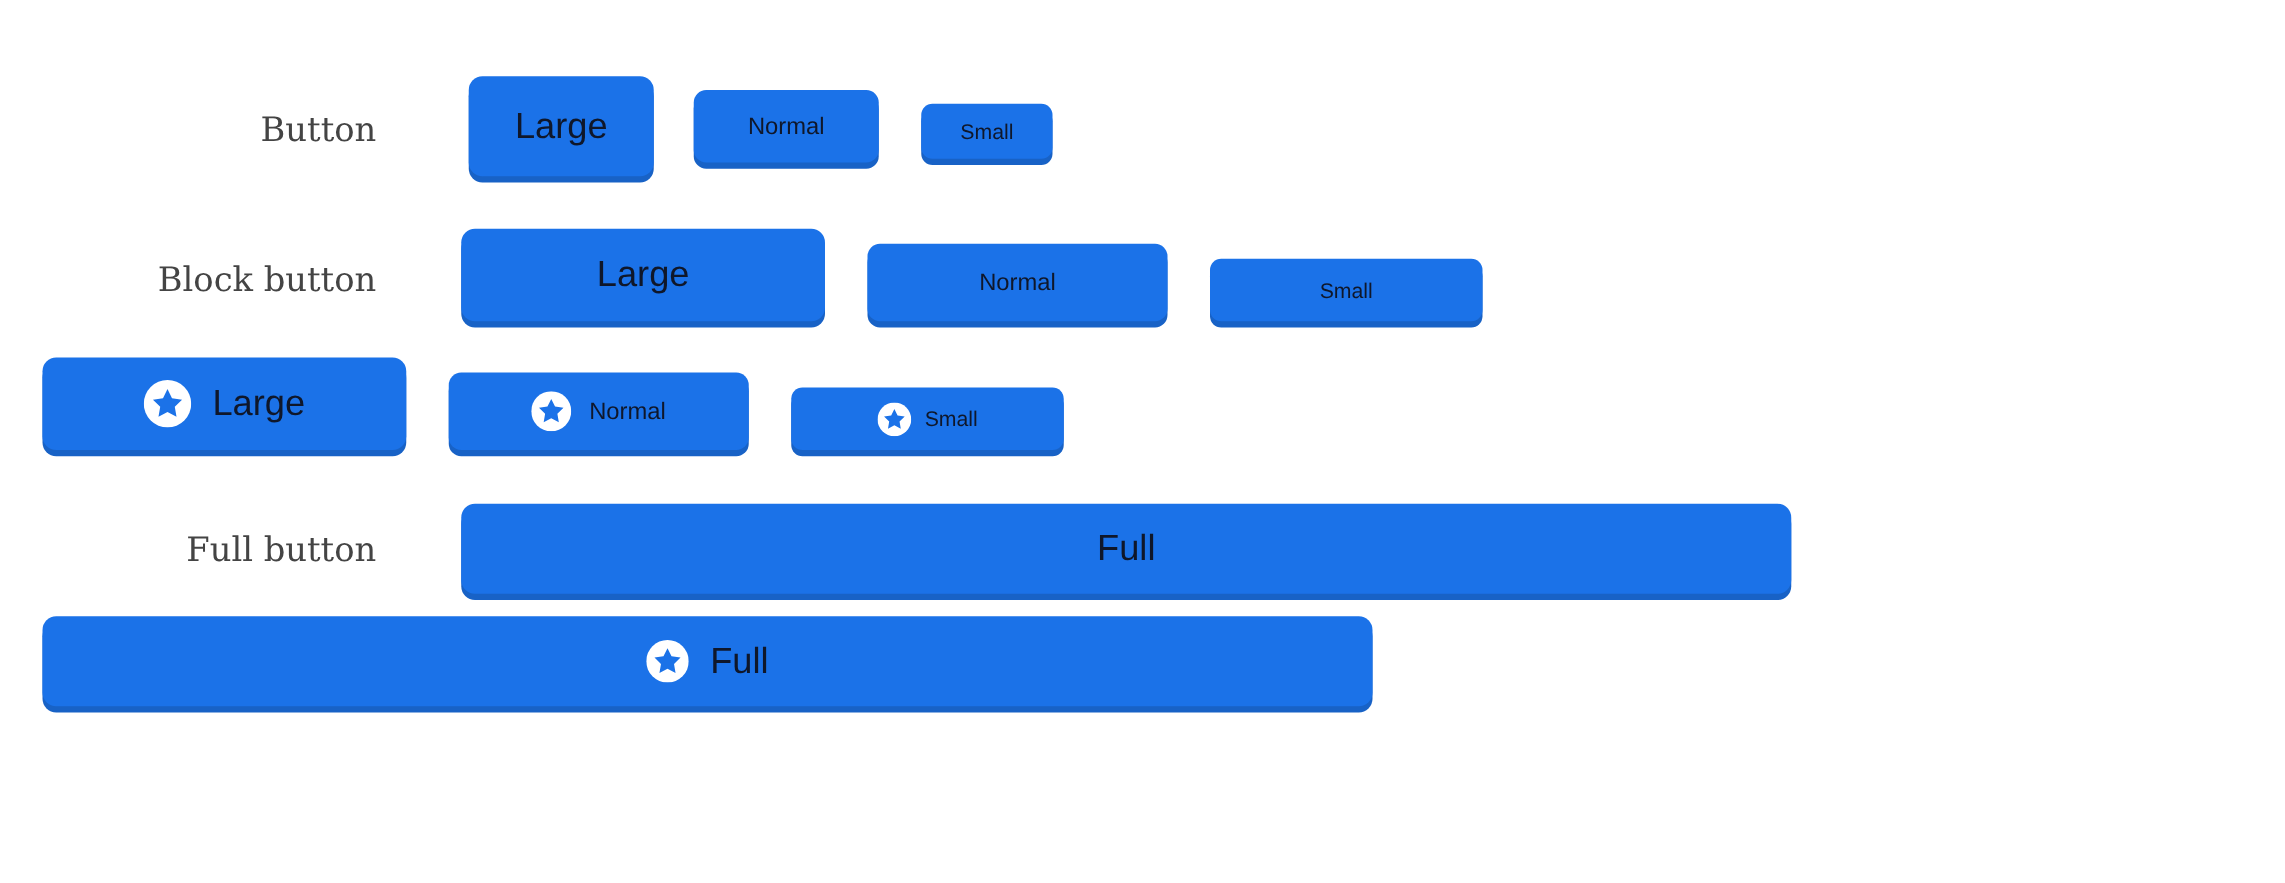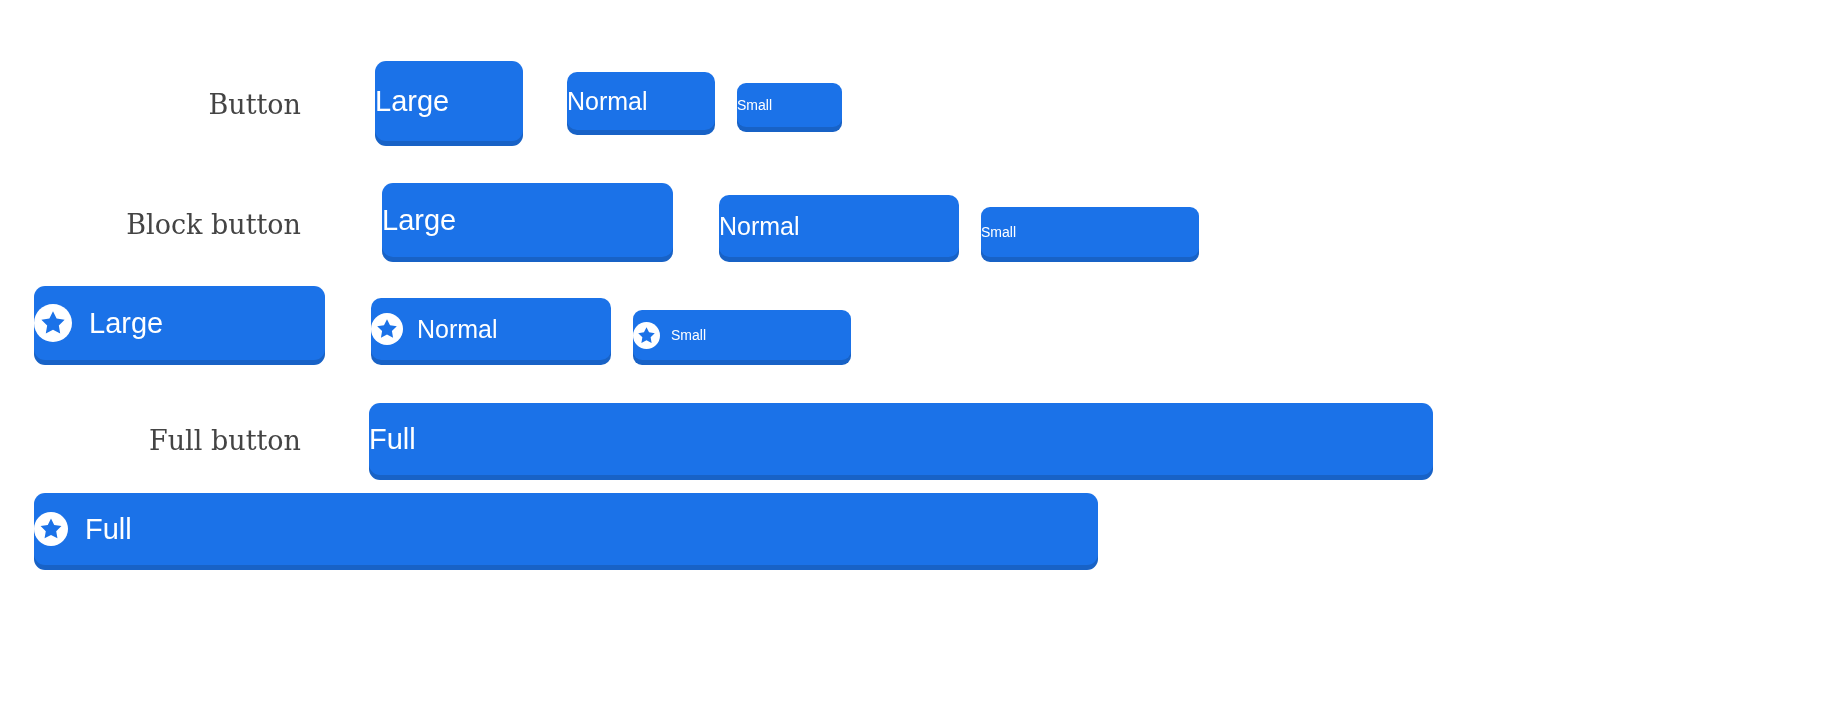--- a/index.html
+++ b/index.html
@@ -45,41 +45,42 @@
   .row-items {
     flex: 1 1 auto;
     position: relative;
     height: 100%;
   }
 
   
   .btn {
     position: absolute;
     background: #1b72e8;
-    color: #ffffff;
+    color: #0f172a;
     border: none;
     box-sizing: border-box;
     display: flex;
     align-items: center;
+    justify-content: center;
     font-family: "Liberation Sans", sans-serif;
     font-weight: 500;
     white-space: nowrap;
     cursor: pointer;
     padding: 0;
     box-shadow: 0 5px 0 0 #1862c6;
   }
   .btn .btn-label {
     display: inline-block;
     line-height: 1;
   }
 
   
   .btn.size-large  { border-radius: 11px; font-size: 29px; }
-  .btn.size-normal { border-radius: 10px; font-size: 25px; margin-left: 12px; }
-  .btn.size-small  { border-radius:  9px; font-size: 14px; }
+  .btn.size-normal { border-radius: 10px; font-size: 19px; }
+  .btn.size-small  { border-radius:  9px; font-size: 17px; }
 
   
   .star-icon {
     display: inline-flex;
     align-items: center;
     justify-content: center;
     flex: 0 0 auto;
   }
   .star-icon svg { display: block; }
 
@@ -110,21 +111,21 @@
         <span class="btn-label">Normal</span>
       </button>
 
       <button class="btn size-small" style="left:402px; top:25px; width:105px; height:44px;">
         <span class="btn-label">Small</span>
       </button>
 
     </div>
   </div>
 
-  <div class="row" style="top:183px; height:82px;gap:13px;">
+  <div class="row" style="top:183px; height:82px;">
     <div class="row-label">Block button</div>
     <div class="row-items">
 
       <button class="btn size-large" style="left:34px; top:0px; width:291px; height:74px;">
         <span class="btn-label">Large</span>
       </button>
 
       <button class="btn size-normal" style="left:359px; top:12px; width:240px; height:62px;">
         <span class="btn-label">Normal</span>
       </button>

